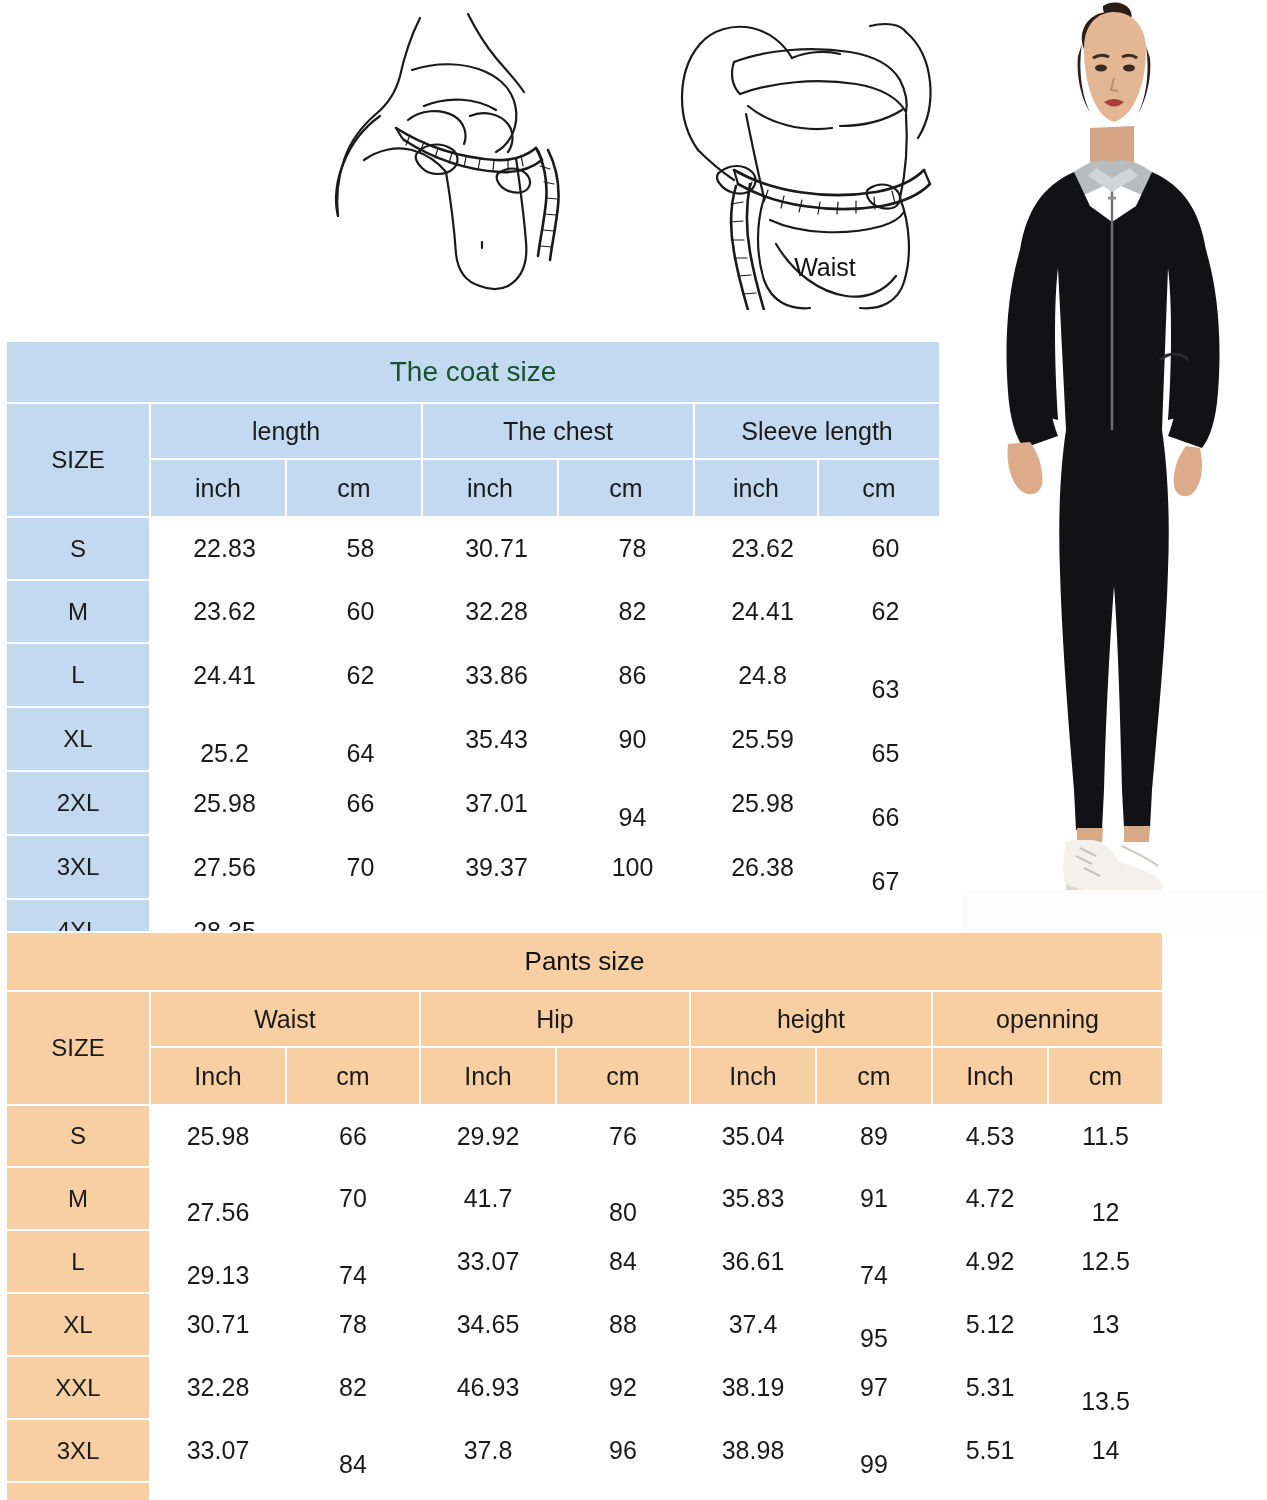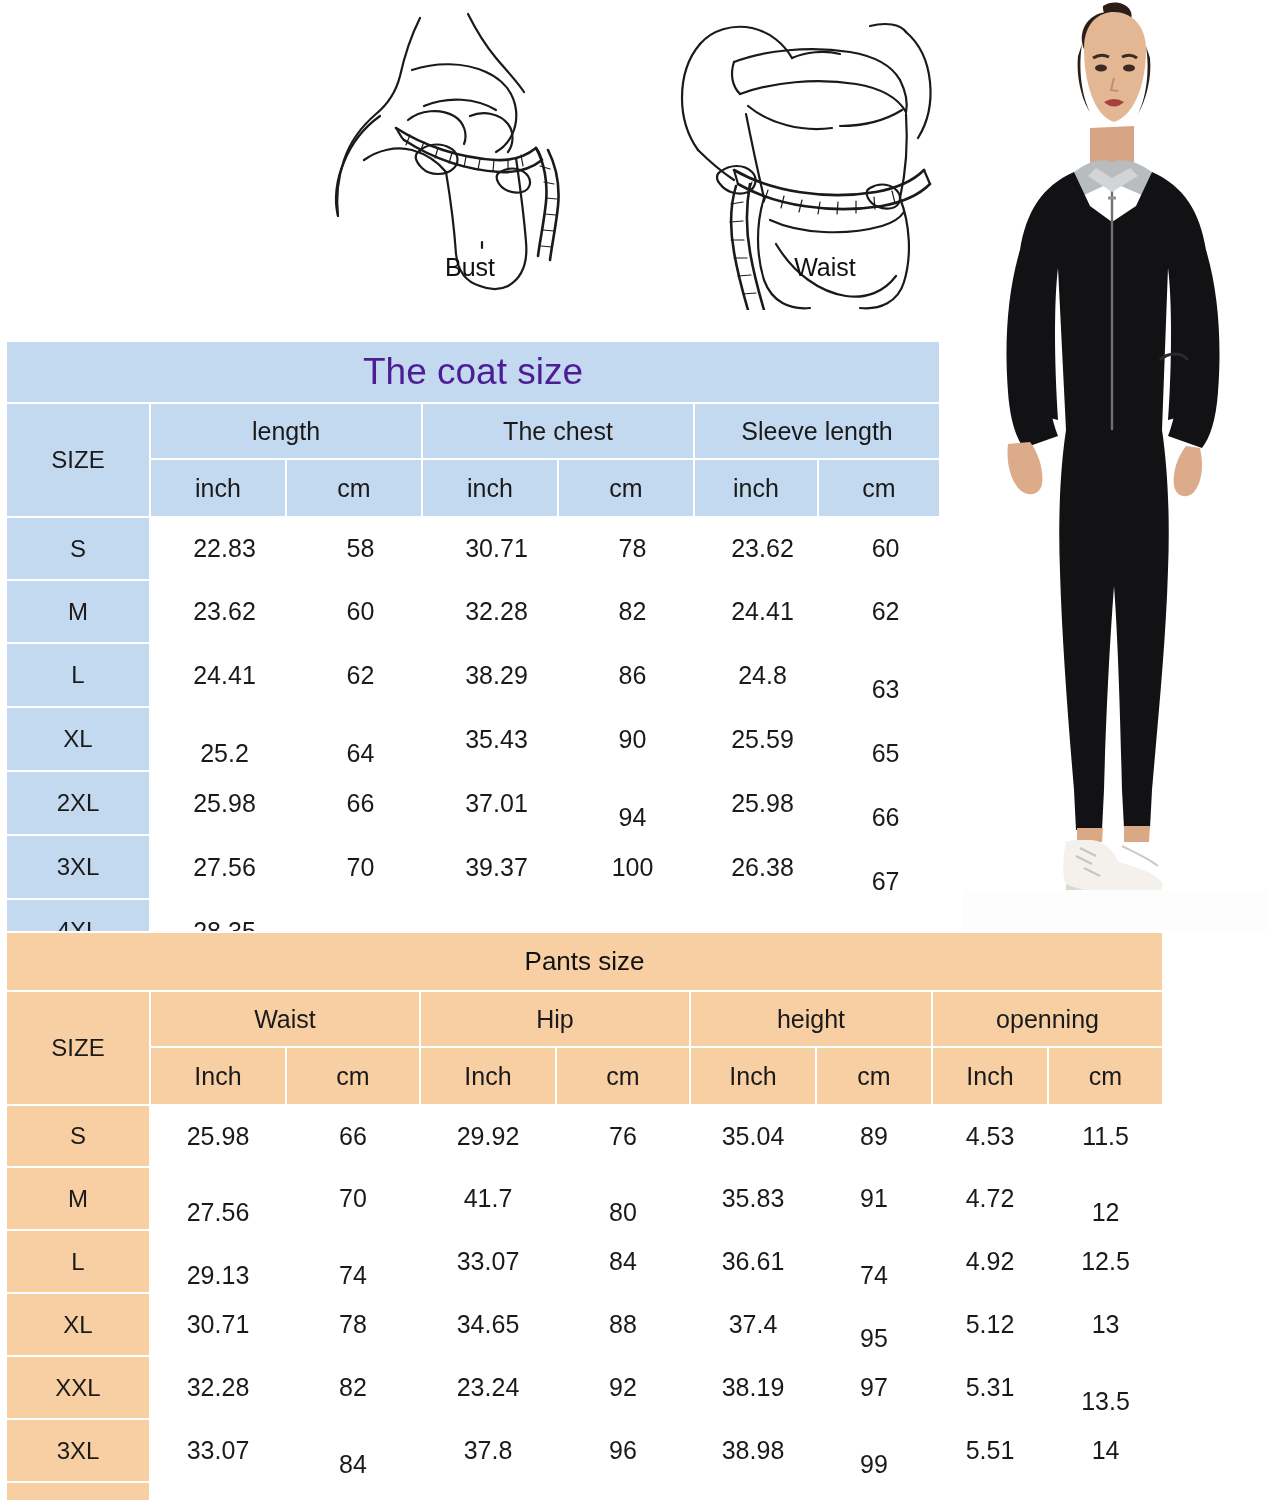--- a/index.html
+++ b/index.html
@@ -67,23 +67,23 @@
 
   
   .coat-table {
     position: absolute;
     left: 5px;
     top: 340px;
     width: 935px;
   }
   .coat-table .title {
     background: #c3d9ef;
-    font-size: 37px;
+    font-size: 28px;
     height: 58px;
-    color: #4c1d95;
+    color: #14532d;
   }
   .coat-table .grp {
     background: #c3d9ef;
     font-size: 25px;
     height: 52px;
     text-align: center;
   }
   .coat-table .unit {
     background: #c3d9ef;
     font-size: 25px;
@@ -183,21 +183,20 @@
       <path d="M248 140 C256 156 260 176 258 196 C256 216 252 234 250 250" stroke-width="2.6"></path>
       <g stroke-width="1.2">
         <path d="M240 156 l10 3"></path>
           <path d="M244 172 l10 2"></path>
           <path d="M246 188 l11 1"></path>
         <path d="M245 204 l11 1"></path>
           <path d="M243 220 l11 1"></path>
           <path d="M241 236 l11 1"></path>
       </g>
     </svg>
-    <div class="illus-label">Bust</div>
   </div>
 
   <div class="illus waist">
     <svg viewBox="0 0 330 300" width="330" height="300" fill="none" stroke="#1a1a1a" stroke-width="2.2" stroke-linecap="round" stroke-linejoin="round">
 
       <path d="M40 34 C52 20 72 14 92 18 C110 22 124 34 132 48"></path>
       <path d="M40 34 C28 48 22 68 22 88 C22 108 28 126 38 140"></path>
       <path d="M132 48 C146 42 164 40 180 44"></path>
       <path d="M246 22 C260 34 268 52 270 72 C272 92 268 112 258 128"></path>
       <path d="M210 16 C226 12 240 14 246 22"></path>
@@ -358,21 +357,21 @@
       <td class="datacell">60</td>
       <td class="datacell">32.28</td>
       <td class="datacell">82</td>
       <td class="datacell">24.41</td>
       <td class="datacell">62</td>
     </tr>
     <tr>
       <td class="sizecell">L</td>
       <td class="datacell">24.41</td>
       <td class="datacell">62</td>
-      <td class="datacell">38.29</td>
+      <td class="datacell">33.86</td>
       <td class="datacell">86</td>
       <td class="datacell">24.8</td>
       <td class="datacell nudge-down">63</td>
     </tr>
     <tr>
       <td class="sizecell">XL</td>
       <td class="datacell nudge-down">25.2</td>
       <td class="datacell nudge-down">64</td>
       <td class="datacell">35.43</td>
       <td class="datacell">90</td>
@@ -484,21 +483,21 @@
       <td class="datacell">88</td>
       <td class="datacell">37.4</td>
       <td class="datacell nudge-down">95</td>
       <td class="datacell">5.12</td>
       <td class="datacell">13</td>
     </tr>
     <tr>
       <td class="sizecell">XXL</td>
       <td class="datacell">32.28</td>
       <td class="datacell">82</td>
-      <td class="datacell">23.24</td>
+      <td class="datacell">46.93</td>
       <td class="datacell">92</td>
       <td class="datacell">38.19</td>
       <td class="datacell">97</td>
       <td class="datacell">5.31</td>
       <td class="datacell nudge-down">13.5</td>
     </tr>
     <tr>
       <td class="sizecell">3XL</td>
       <td class="datacell">33.07</td>
       <td class="datacell nudge-down">84</td>

